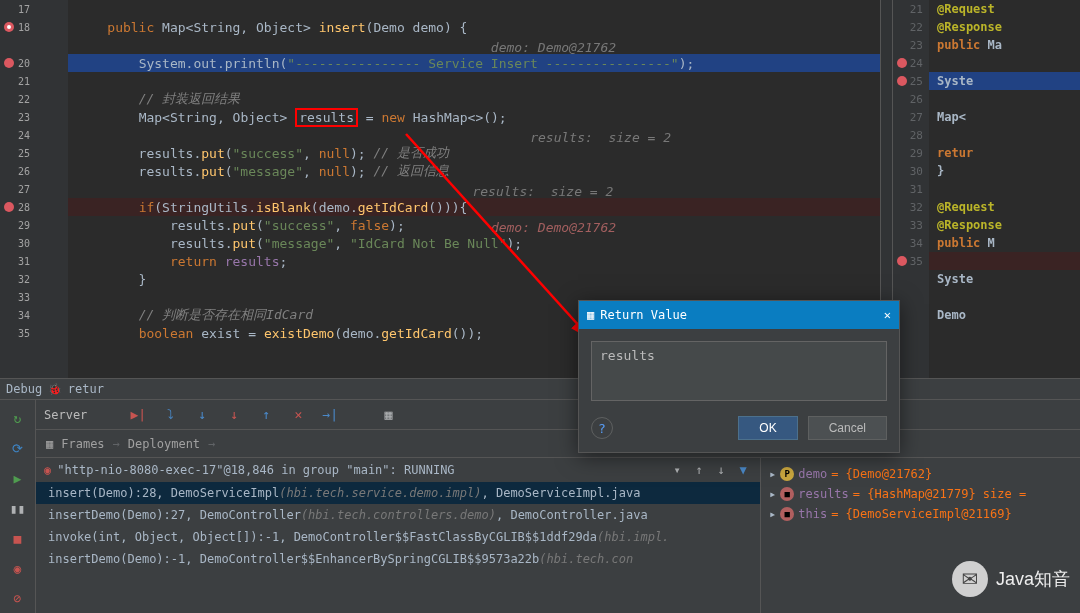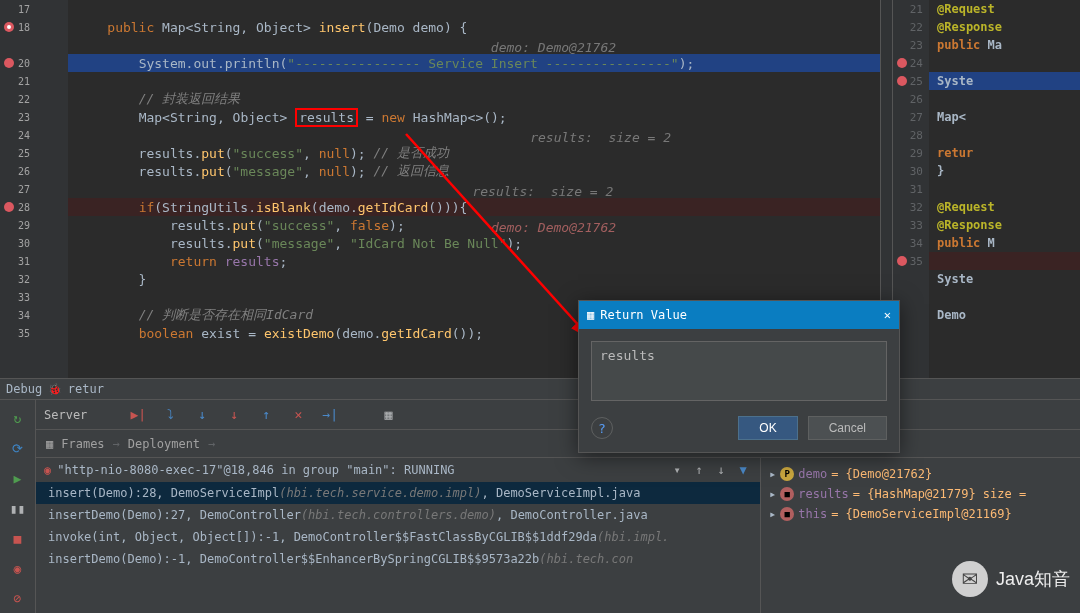--- a/index.html
+++ b/index.html
@@ -51,21 +51,21 @@
 .frame-row { height: 22px; display: flex; align-items: center; padding-left: 12px; font-size: 12px; }
 .frame-row.sel { background: #0d293e; }
 .frame-dim { color: #787878; font-style: italic; }
 
 .vars-pane { width: 320px; border-left: 1px solid #555; padding: 6px 8px; font-size: 12px; }
 .var-row { display: flex; align-items: center; gap: 4px; height: 20px; }
 .var-ico { width: 14px; height: 14px; border-radius: 50%; display: flex; align-items: center; justify-content: center; font-size: 9px; font-weight: bold; color: #000; }
 .var-ico.p { background: #c9a63e; }
 .var-ico.f { background: #b05f5f; }
 .var-name { color: #9876aa; }
-.var-val { color: #fdba74; }
+.var-val { color: #f97316; }
 
 .dialog { position: absolute; left: 578px; top: 300px; width: 322px; background: #3c3f41; border: 1px solid #555; box-shadow: 0 4px 20px rgba(0,0,0,.5); z-index: 10; }
 .dlg-title { height: 28px; background: #0a7dc1; display: flex; align-items: center; padding: 0 8px; color: #fff; font-size: 12px; gap: 6px; }
 .dlg-title .dlg-close { margin-left: auto; cursor: pointer; }
 .dlg-body { padding: 12px; }
 .dlg-input { width: 100%; height: 60px; background: #45494a; border: 1px solid #646464; color: #bbb; padding: 6px 8px; font-family: inherit; font-size: 13px; resize: none; }
 .dlg-btns { display: flex; align-items: center; padding: 0 12px 12px; gap: 10px; }
 .dlg-btns .help { width: 22px; height: 22px; border: 1px solid #5e6060; border-radius: 50%; display: flex; align-items: center; justify-content: center; color: #589df6; }
 .dlg-btns .spacer { flex: 1; }
 .dlg-btn { padding: 4px 20px; background: #4c5052; border: 1px solid #5e6060; color: #bbb; font-size: 12px; cursor: pointer; }

